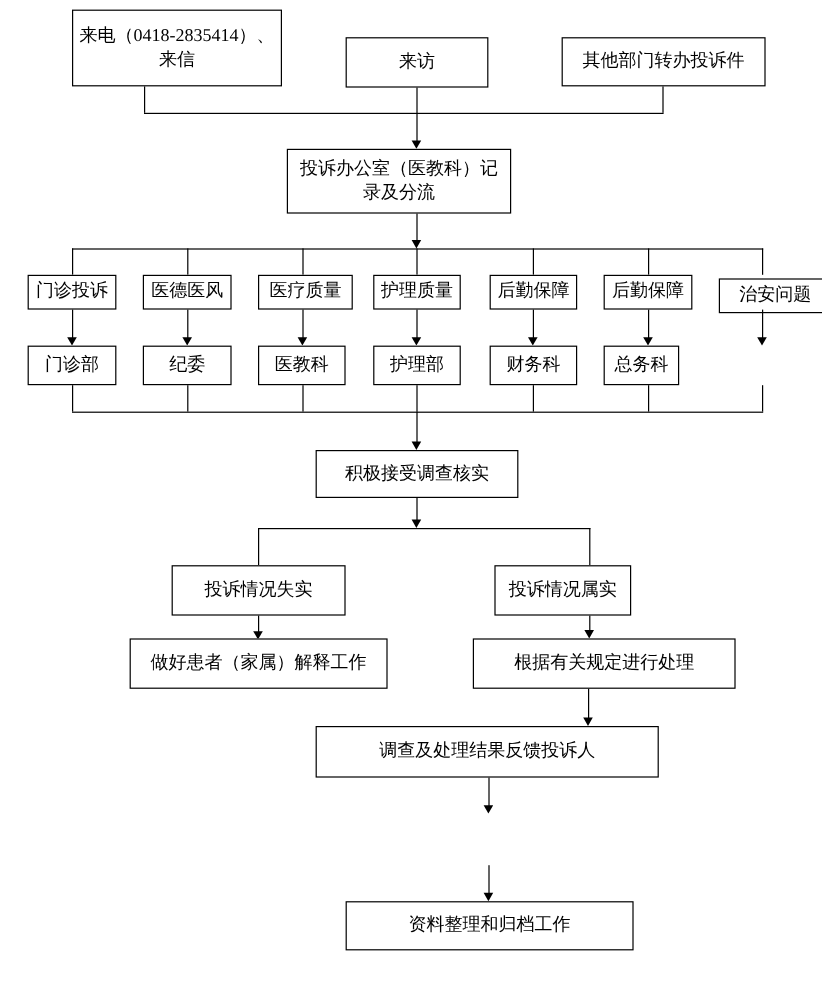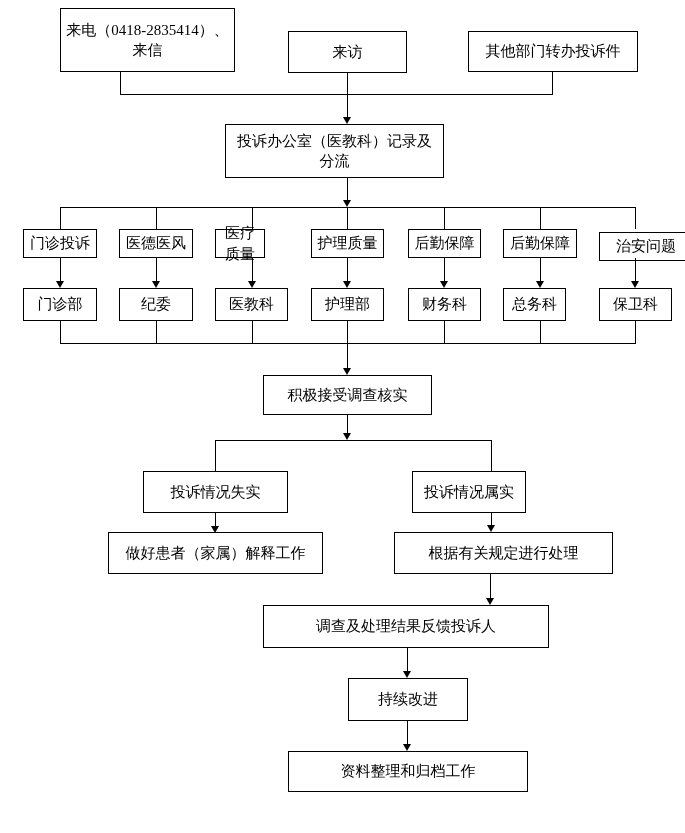--- a/index.html
+++ b/index.html
@@ -34,21 +34,21 @@
   <div class="box" style="left:468px;top:31px;width:170px;height:41px">
     <span>其他部门转办投诉件</span>
   </div>
 
   <div class="vl" style="left:120px;top:72px;height:22px"></div>
   <div class="vl" style="left:347px;top:73px;height:45px"></div>
   <div class="vl" style="left:552px;top:72px;height:22px"></div>
   <div class="hl" style="left:120px;top:94px;width:433px"></div>
   <div class="ah" style="left:343px;top:117px"></div>
 
-  <div class="box widepad" style="left:225px;top:124px;width:219px;height:54px">
+  <div class="box widepad" style="left:239px;top:124px;width:187px;height:54px">
     <span>投诉办公室（医教科）记录及分流</span>
   </div>
 
   <div class="vl" style="left:347px;top:178px;height:23px"></div>
   <div class="ah" style="left:343px;top:200px"></div>
   <div class="hl" style="left:60px;top:207px;width:576px"></div>
 
   <div class="vl" style="left:60px;top:207px;height:22px"></div>
   <div class="vl" style="left:156px;top:207px;height:22px"></div>
   <div class="vl" style="left:252px;top:207px;height:22px"></div>
@@ -56,21 +56,21 @@
   <div class="vl" style="left:444px;top:207px;height:22px"></div>
   <div class="vl" style="left:540px;top:207px;height:22px"></div>
   <div class="vl" style="left:635px;top:207px;height:22px"></div>
 
   <div class="box" style="left:23px;top:229px;width:74px;height:29px">
     <span>门诊投诉</span>
     </div>
   <div class="box" style="left:119px;top:229px;width:74px;height:29px">
     <span>医德医风</span>
     </div>
-  <div class="box" style="left:215px;top:229px;width:50px;height:29px">
+  <div class="box" style="left:215px;top:229px;width:79px;height:29px">
     <span>医疗质量</span>
     </div>
   <div class="box" style="left:311px;top:229px;width:73px;height:29px">
     <span>护理质量</span>
     </div>
   <div class="box" style="left:408px;top:229px;width:73px;height:29px">
     <span>后勤保障</span>
     </div>
   <div class="box" style="left:503px;top:229px;width:74px;height:29px">
     <span>后勤保障</span>
@@ -104,23 +104,20 @@
     <span>医教科</span>
     </div>
   <div class="box" style="left:311px;top:288px;width:73px;height:33px">
     <span>护理部</span>
     </div>
   <div class="box" style="left:408px;top:288px;width:73px;height:33px">
     <span>财务科</span>
     </div>
   <div class="box" style="left:503px;top:288px;width:63px;height:33px">
     <span>总务科</span>
-    </div>
-  <div class="box" style="left:599px;top:288px;width:73px;height:33px">
-    <span>保卫科</span>
     </div>
 
   <div class="vl" style="left:60px;top:321px;height:22px"></div>
   <div class="vl" style="left:156px;top:321px;height:22px"></div>
   <div class="vl" style="left:252px;top:321px;height:22px"></div>
   <div class="vl" style="left:347px;top:321px;height:22px"></div>
   <div class="vl" style="left:444px;top:321px;height:22px"></div>
   <div class="vl" style="left:540px;top:321px;height:22px"></div>
   <div class="vl" style="left:635px;top:321px;height:22px"></div>
   <div class="hl" style="left:60px;top:343px;width:576px"></div>
@@ -160,23 +157,20 @@
   <div class="vl" style="left:490px;top:574px;height:25px"></div>
   <div class="ah" style="left:486px;top:598px"></div>
 
   <div class="box" style="left:263px;top:605px;width:286px;height:43px">
     <span>调查及处理结果反馈投诉人</span>
   </div>
 
   <div class="vl" style="left:407px;top:648px;height:24px"></div>
   <div class="ah" style="left:403px;top:671px"></div>
 
-  <div class="box" style="left:348px;top:678px;width:120px;height:43px">
-    <span>持续改进</span>
-  </div>
 
   <div class="vl" style="left:407px;top:721px;height:24px"></div>
   <div class="ah" style="left:403px;top:744px"></div>
 
   <div class="box" style="left:288px;top:751px;width:240px;height:41px">
     <span>资料整理和归档工作</span>
   </div>
 
 </div>
 

